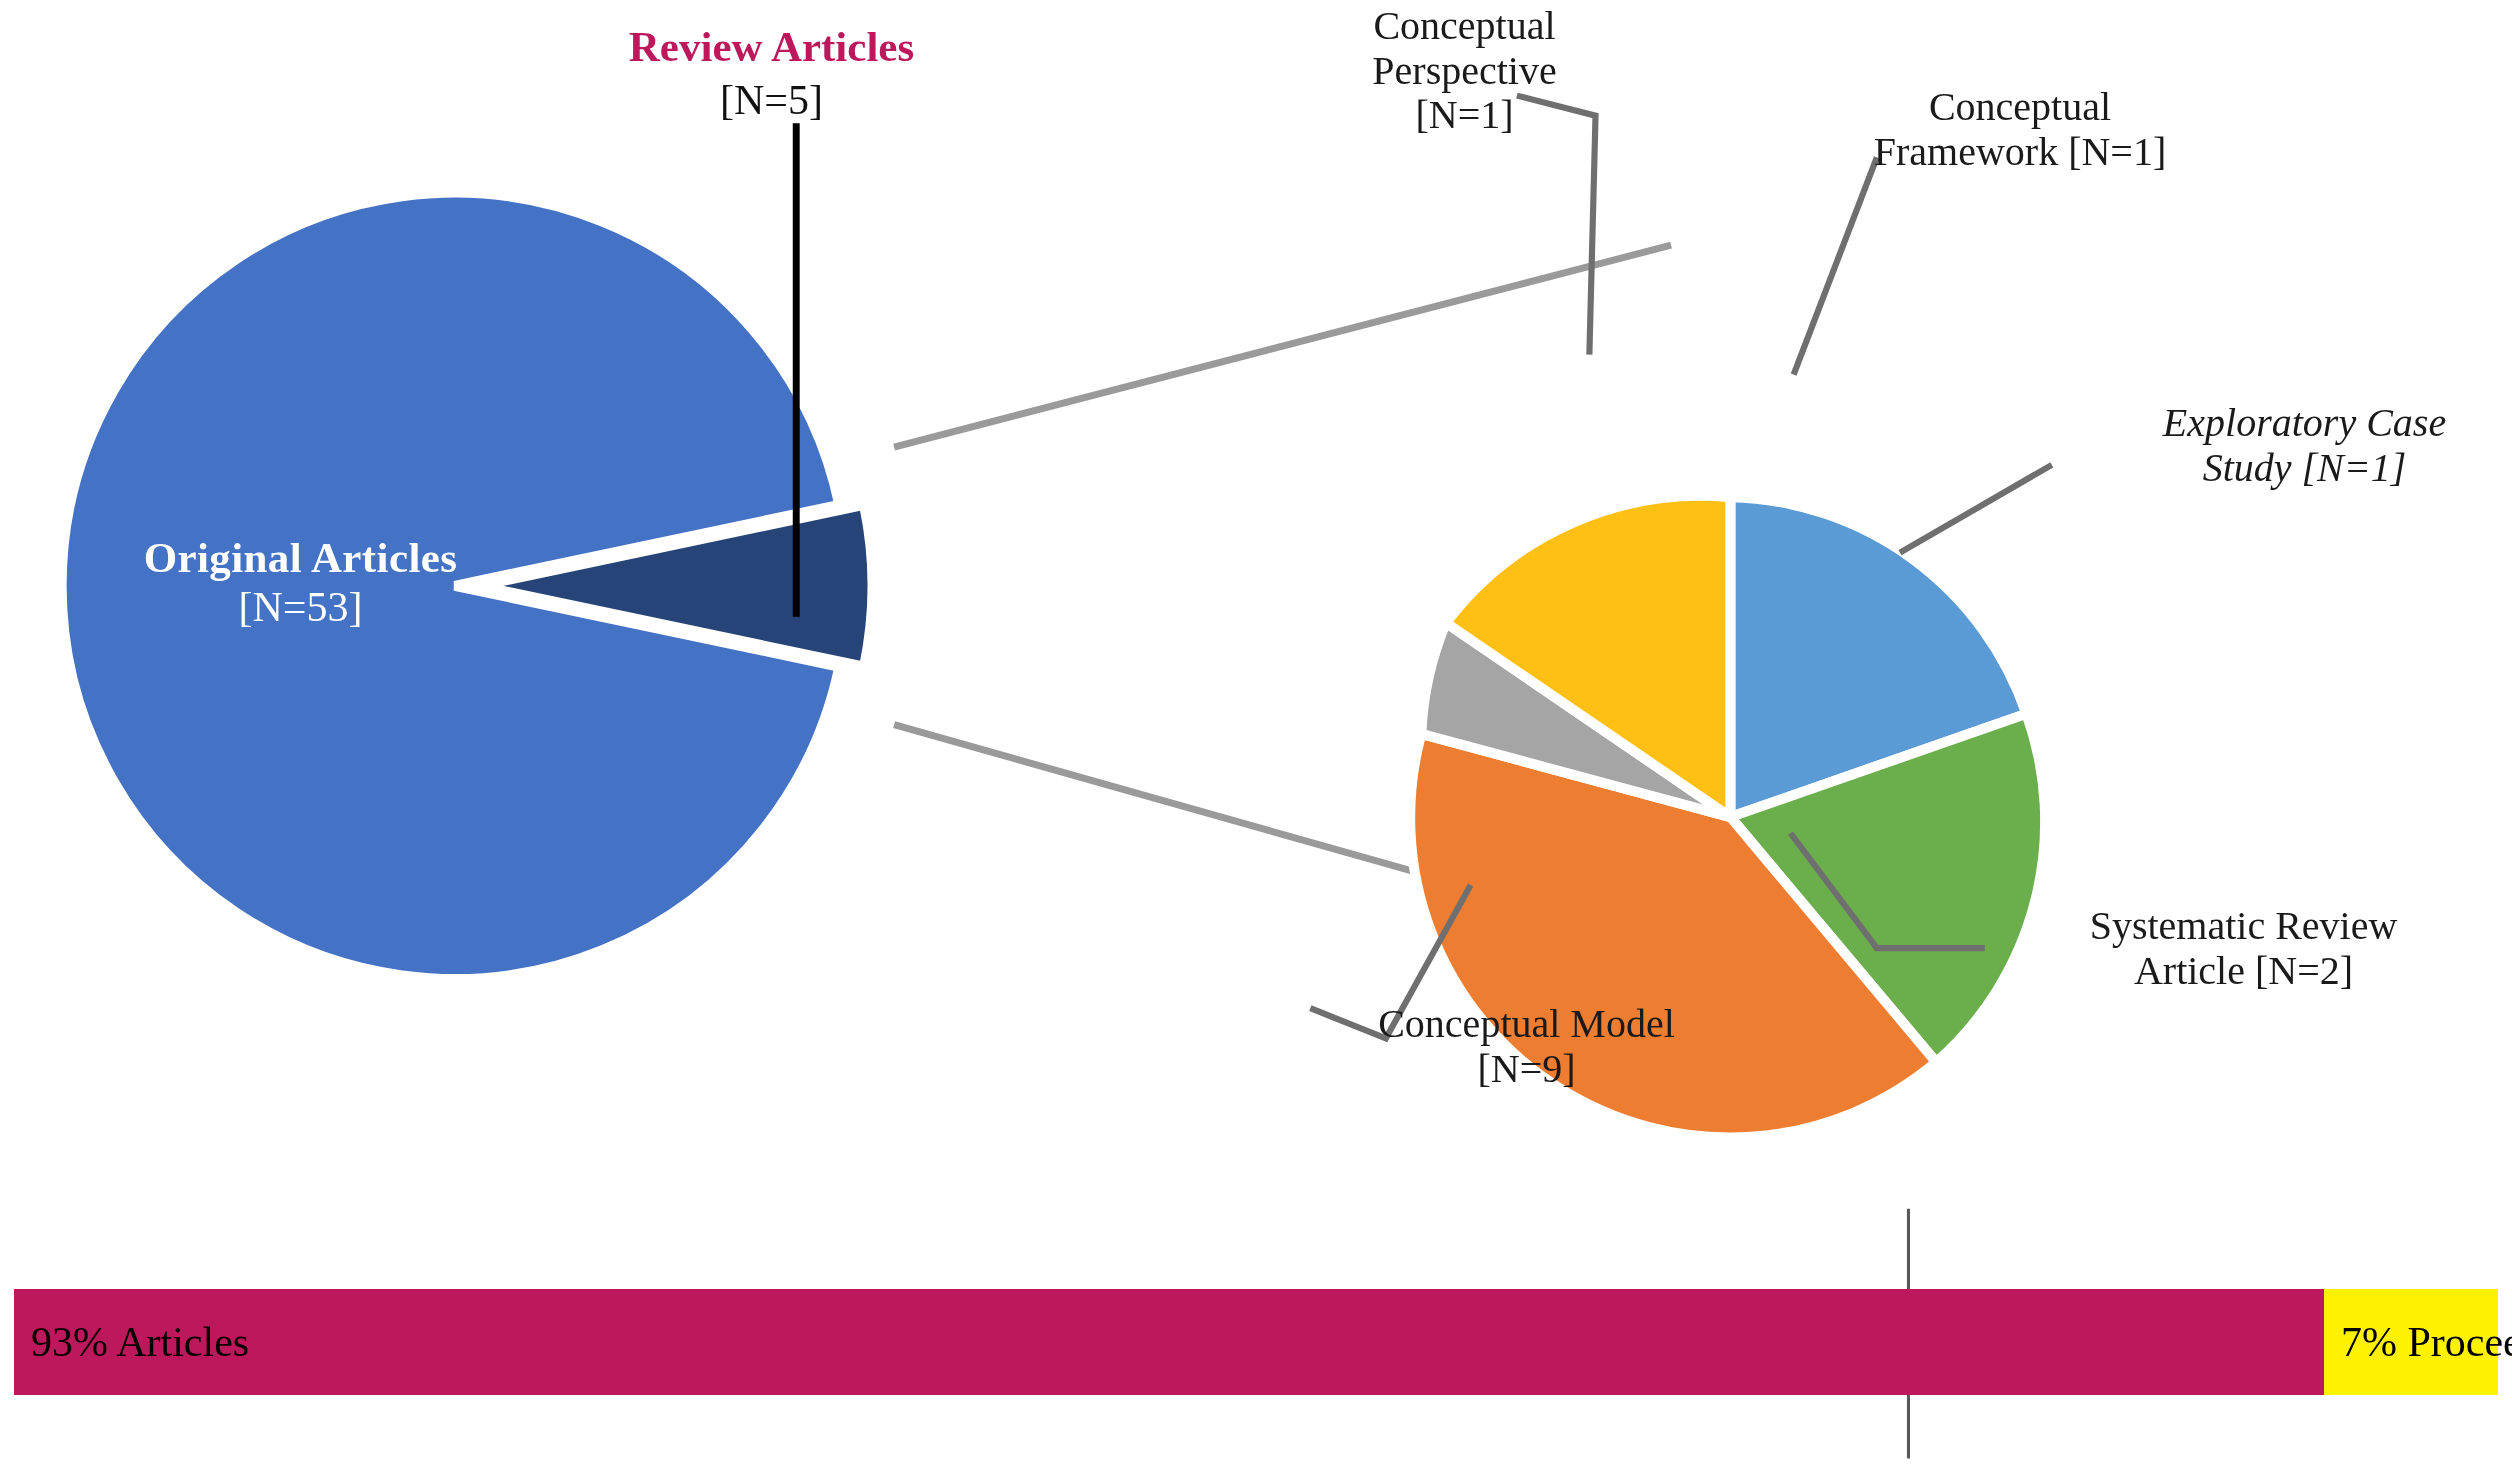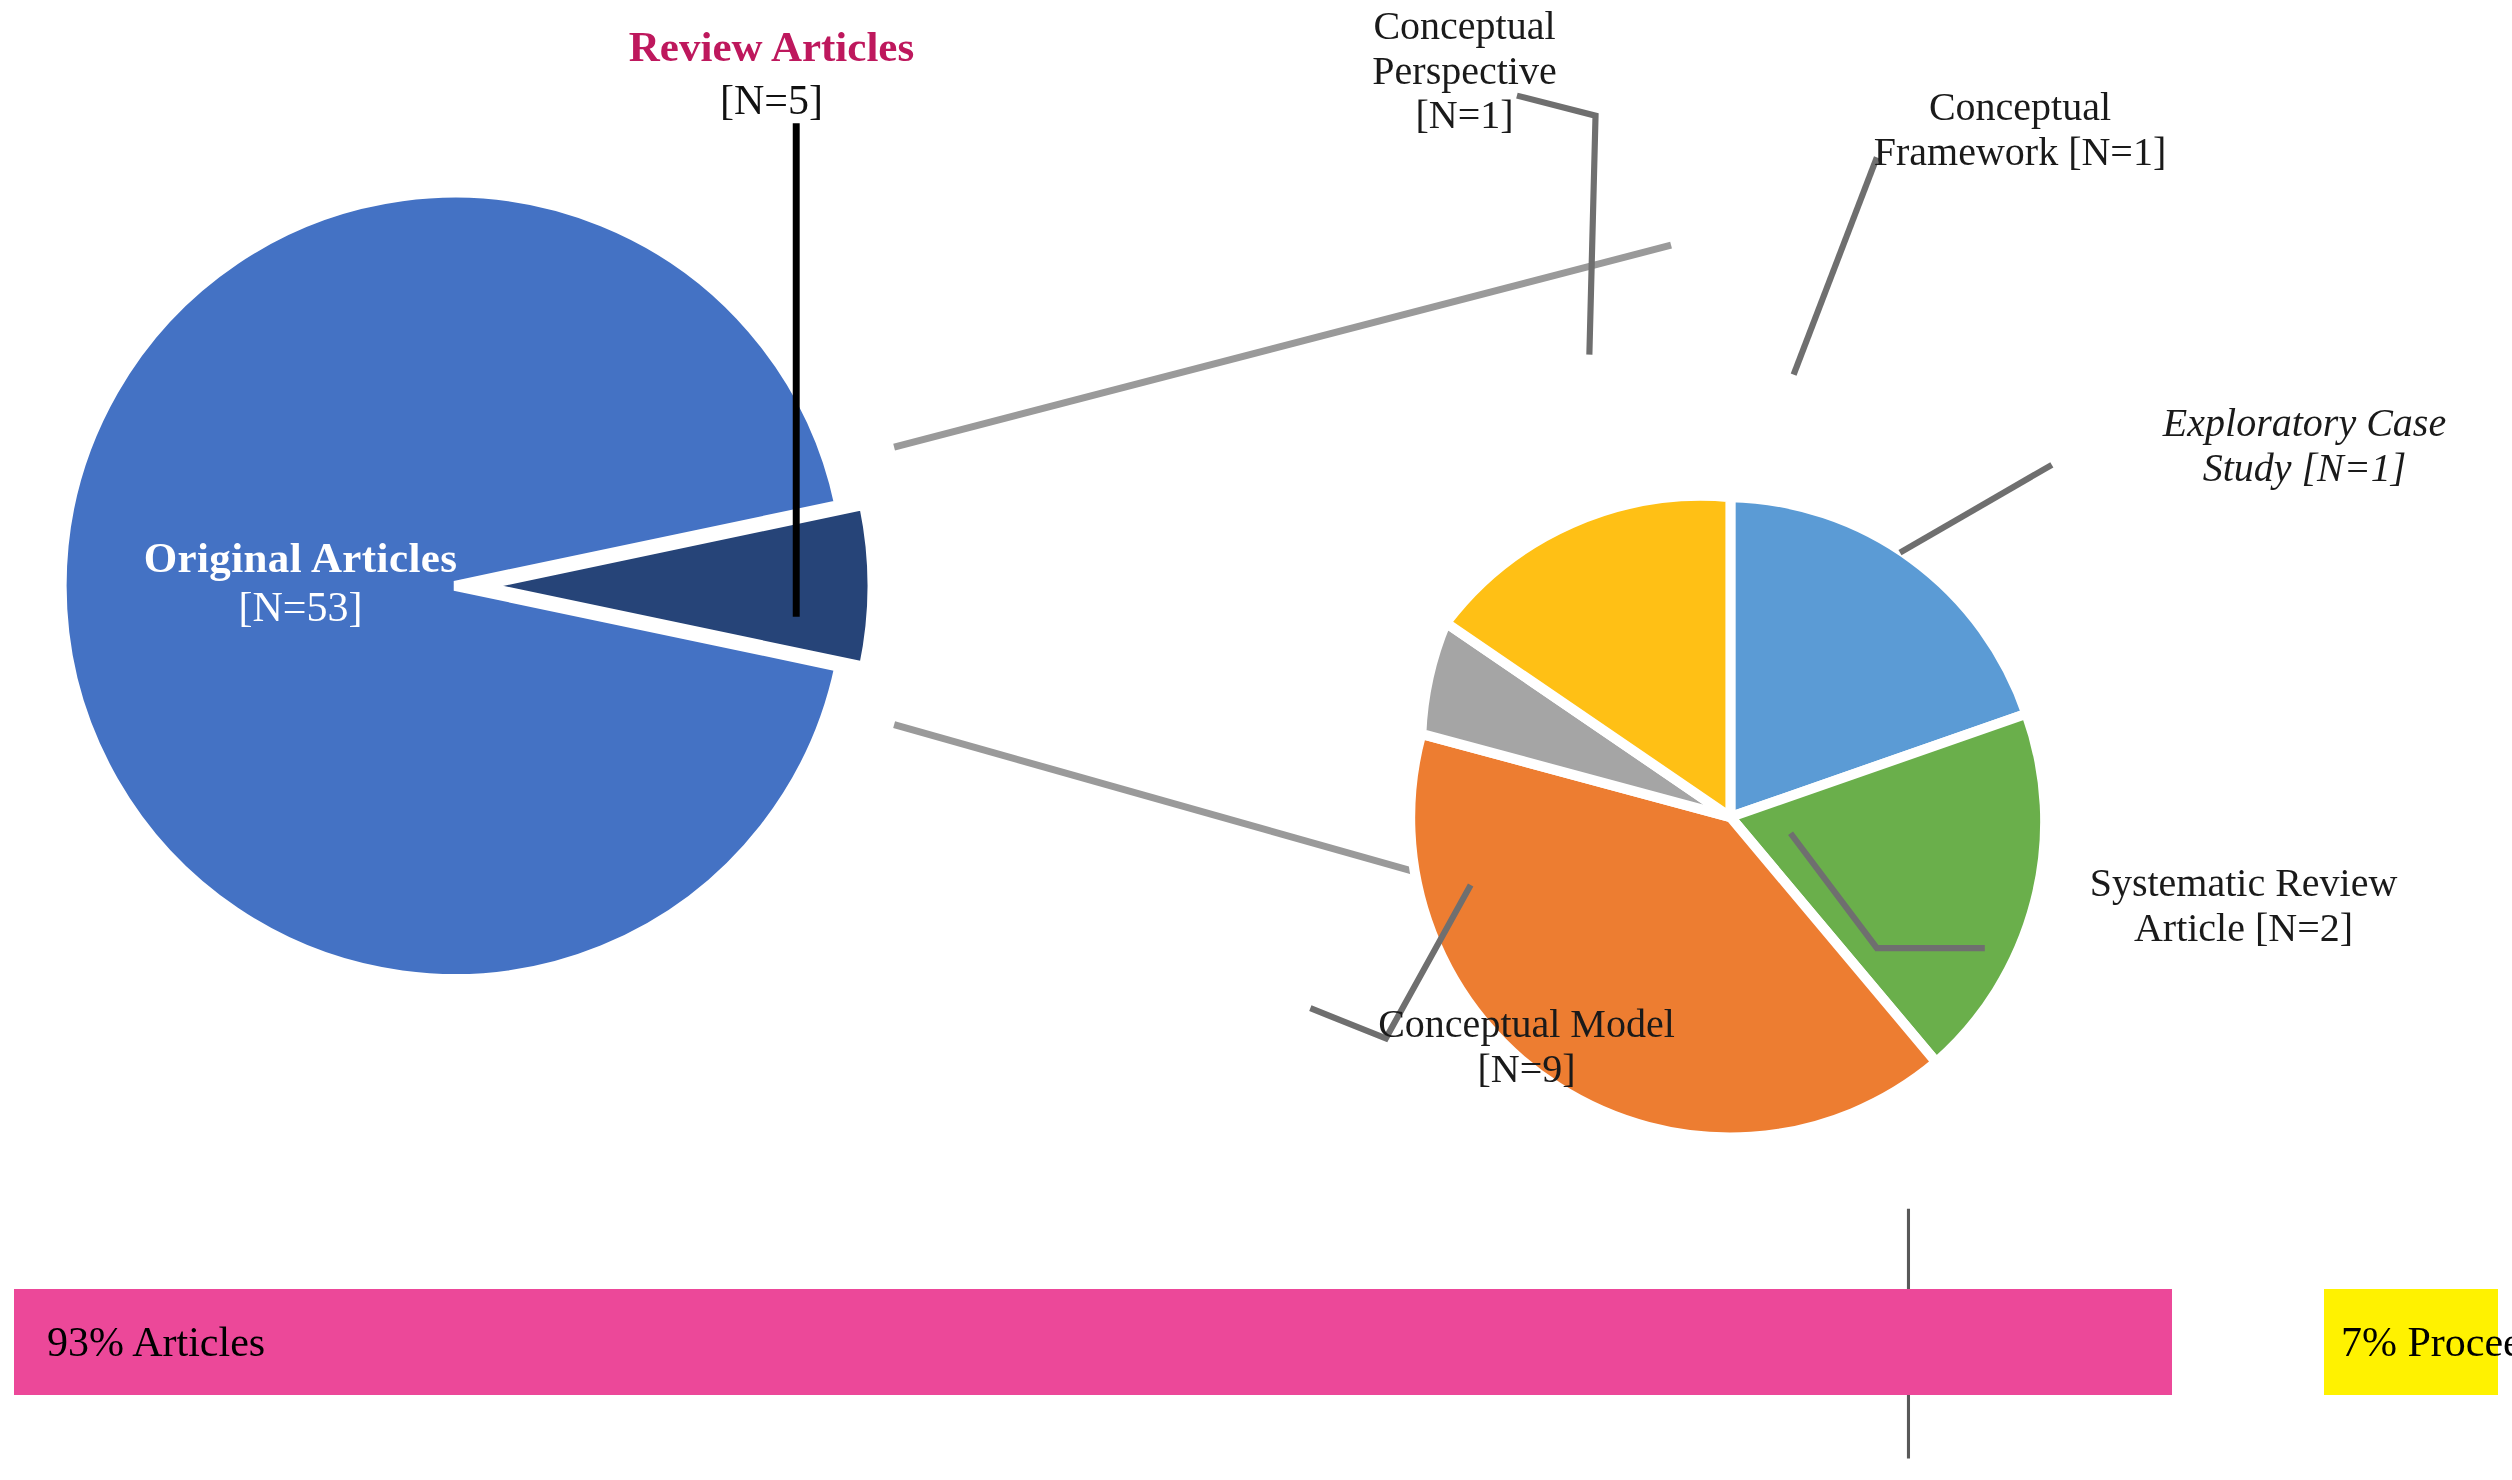--- a/index.html
+++ b/index.html
@@ -169,28 +169,28 @@
   <div class="lbl center" style="left:1295px; top:3.9px; width:339px;">Conceptual
 Perspective
 [N=1]</div>
 
   <div class="lbl center" style="left:1804px; top:85px; width:432px;">Conceptual
 Framework [N=1]</div>
 
   <div class="lbl center" style="left:2104px; top:401px; width:401px;font-style:italic;">Exploratory Case
 Study [N=1]</div>
 
-  <div class="lbl center" style="left:1989px; top:861px; width:509px;">Systematic Review
+  <div class="lbl center" style="left:1989px; top:904px; width:509px;">Systematic Review
 Article [N=2]</div>
 
   <div class="lbl center" style="left:1303px; top:1002px; width:447px;">Conceptual Model
 [N=9]</div>
 
   <div id="bottom-bar">
-    <div class="bar-seg" id="bar-articles" style="width: 2142px; background: #ec4899; padding-left: 16px;">
+    <div class="bar-seg" id="bar-articles" style="width: 2310px; background: #be185d;">
       <span>93% Articles</span>
     </div>
     <div class="bar-seg" id="bar-proceedings" style="left: 2310px; width: 174px; background: rgb(255, 242, 0);">
       <span>7% Proceedings Papers</span>
     </div>
   </div>
 
 </div>
 
 

